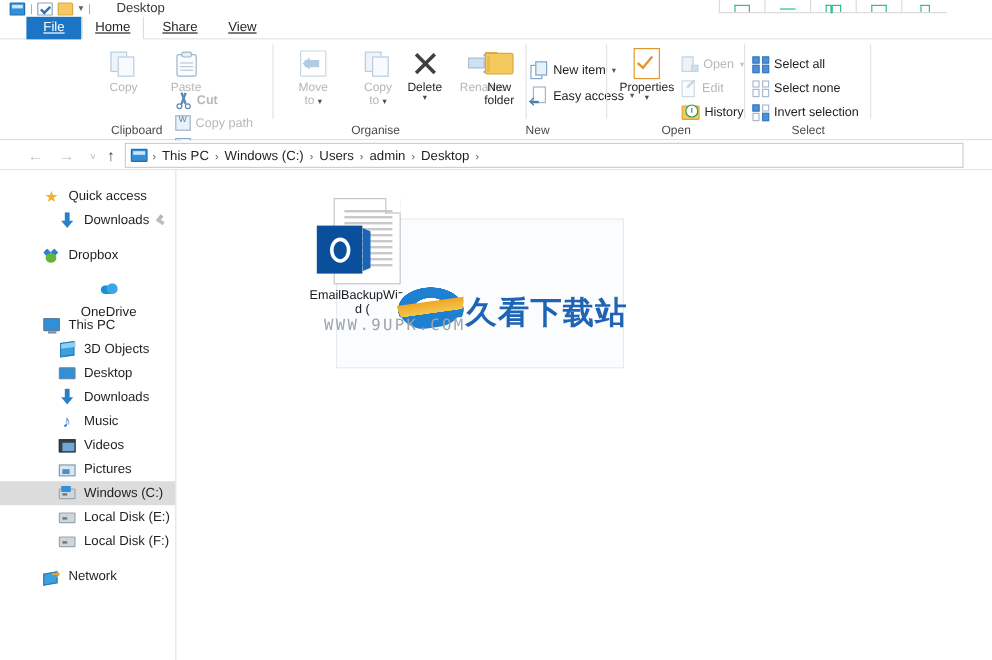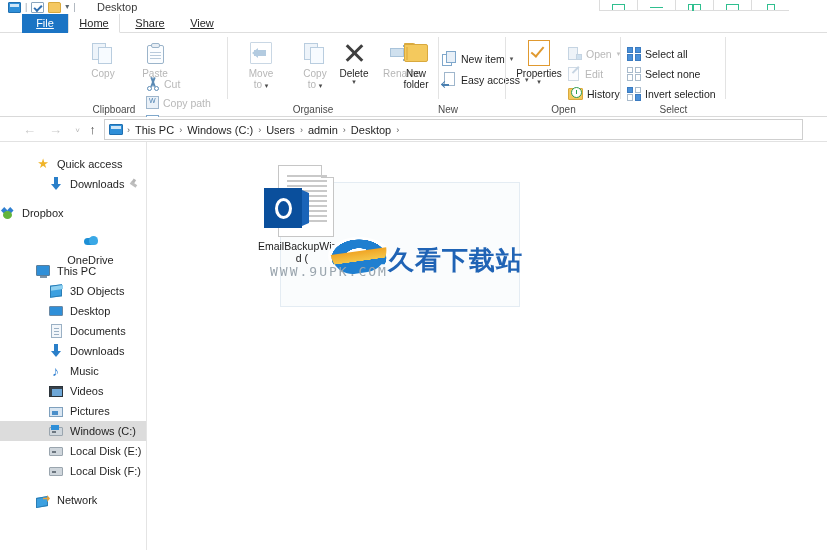--- a/index.html
+++ b/index.html
@@ -368,21 +368,21 @@
         <span class="clipb">
             <span class="body"></span>
             <span class="clip"></span>
           <i style="top:9px"></i>
             <i style="top:12px"></i>
             <i style="top:15px"></i>
           </span>
       </div>
       <div class="blab">Paste</div>
     </div>
-    <div class="smallbtn dim" style="left:146px; top:42px;">
+    <div class="smallbtn dim" style="left:146px; top:42px;font-weight:bold;">
       <span class="scissors">
           <span class="sc-o1"></span>
           <span class="sc-o2"></span>
         </span>
       <span class="slab">Cut</span>
     </div>
     <div class="smallbtn dim" style="left:146px; top:61px;">
       <span class="minidoc w"></span>
       <span class="slab">Copy path</span>
     </div>
@@ -570,21 +570,21 @@
   </div>
   <div class="navitem" style="padding-left:48px;">
     <span class="nico">
         <span class="g-dl"></span>
       </span>
     <span class="nlabel">Downloads</span>
     <span class="pin-small"></span>
   </div>
 
   <div class="navspacer"></div>
-  <div class="navitem" style="">
+  <div class="navitem" style="padding-left:35px;">
     <span class="nico">
         <span class="g-dropbox"></span>
         <span class="g-dbx2"></span>
       </span>
     <span class="nlabel">Dropbox</span>
   </div>
 
   <div class="navspacer"></div>
   <div class="navitem" style="padding-left:35px;flex-direction:column;">
     <span class="nico">
@@ -604,26 +604,20 @@
     <span class="nico">
         <span class="g-3d"></span>
       </span>
     <span class="nlabel">3D Objects</span>
   </div>
   <div class="navitem" style="padding-left:48px;">
     <span class="nico">
         <span class="g-desk"></span>
       </span>
     <span class="nlabel">Desktop</span>
-  </div>
-  <div class="navitem" style="padding-left:48px;">
-    <span class="nico">
-        <span class="g-docs"></span>
-      </span>
-    <span class="nlabel">Documents</span>
   </div>
   <div class="navitem" style="padding-left:48px;">
     <span class="nico">
         <span class="g-dl"></span>
       </span>
     <span class="nlabel">Downloads</span>
   </div>
   <div class="navitem" style="padding-left:48px;">
     <span class="nico">
         <span class="g-music">♪</span>

